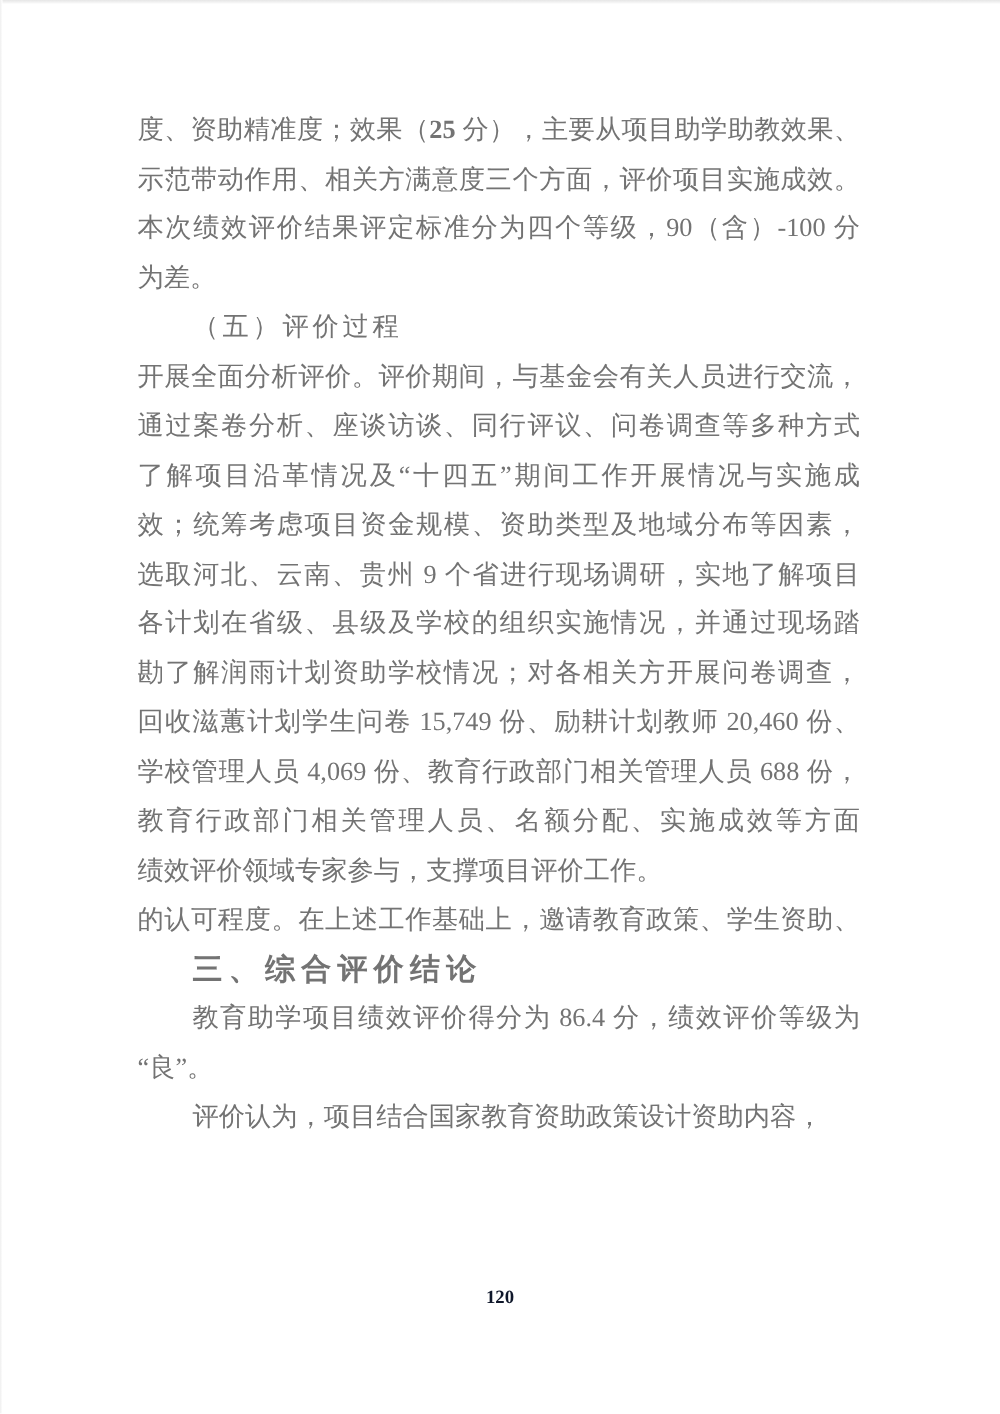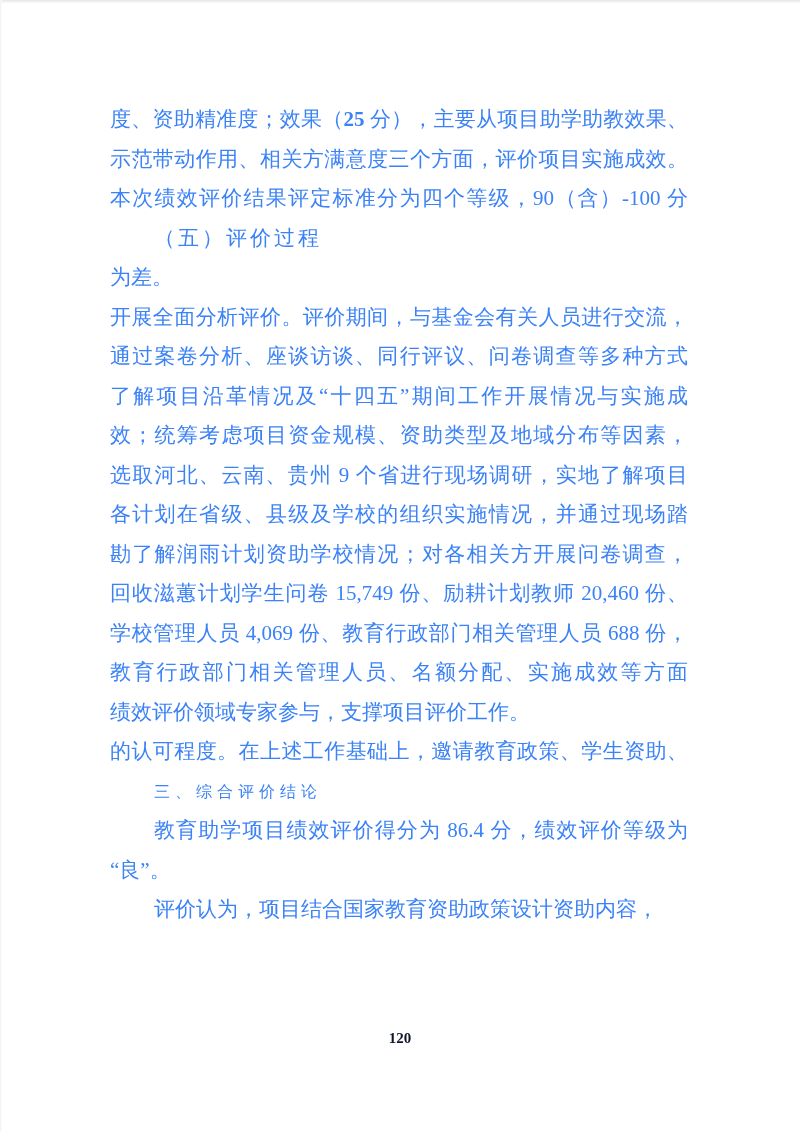--- a/index.html
+++ b/index.html
@@ -8,37 +8,37 @@
     width:800px;height:1131px;
     background:#ffffff;
     overflow:hidden;
     font-family:"Liberation Serif","DejaVu Serif",serif;
   }
   .edge-top{position:absolute;top:0;left:0;width:100%;height:3px;
     background:linear-gradient(#e6e6e6,#fbfbfb);}
   .edge-left{position:absolute;top:0;left:0;width:2px;height:100%;
     background:linear-gradient(90deg,#efefef,#ffffff);}
   .text-block{
-    position:absolute;left:110px;top:100px;width:578px;
-    color:#3b82f6;
+    position:absolute;left:110px;top:84px;width:578px;
+    color:#737373;
   }
   .line{
     font-size:21px;
     height:39.5px;
     line-height:39.5px;
     text-align:justify;
     text-align-last:justify;
     overflow:hidden;
   }
   .end{text-align-last:left;}
   .ind{text-indent:44px;}
   .kai{letter-spacing:3px;text-align-last:left;}
   .hei{
     font-family:"Liberation Sans","DejaVu Sans",sans-serif;
-    font-weight:400;font-size:16px;letter-spacing:5px;
+    font-weight:700;font-size:24px;letter-spacing:5px;
     text-align-last:left;
   }
   .bnum{font-weight:700;}
   .footer{
     position:absolute;top:1030px;left:0;width:100%;
     text-align:center;
     font-size:15px;font-weight:700;color:#0f172a;
     font-family:"Liberation Serif","DejaVu Serif",serif;
   }
 </style>
@@ -46,22 +46,22 @@
 <body>
 
 <div class="page">
   <div class="edge-top"></div>
   <div class="edge-left"></div>
 
   <div class="text-block">
     <div class="line"><span>度、资助精准度；效果（</span><span class="bnum">25</span><span> 分），主要从项目助学助教效果、</span></div>
     <div class="line">示范带动作用、相关方满意度三个方面，评价项目实施成效。</div>
     <div class="line">本次绩效评价结果评定标准分为四个等级，90（含）-100 分</div>
+    <div class="line end">为差。</div>
     <div class="line kai ind end">（五）评价过程</div>
-    <div class="line end">为差。</div>
     <div class="line">开展全面分析评价。评价期间，与基金会有关人员进行交流，</div>
     <div class="line">通过案卷分析、座谈访谈、同行评议、问卷调查等多种方式</div>
     <div class="line">了解项目沿革情况及“十四五”期间工作开展情况与实施成</div>
     <div class="line">效；统筹考虑项目资金规模、资助类型及地域分布等因素，</div>
     <div class="line">选取河北、云南、贵州 9 个省进行现场调研，实地了解项目</div>
     <div class="line">各计划在省级、县级及学校的组织实施情况，并通过现场踏</div>
     <div class="line">勘了解润雨计划资助学校情况；对各相关方开展问卷调查，</div>
     <div class="line">回收滋蕙计划学生问卷 15,749 份、励耕计划教师 20,460 份、</div>
     <div class="line">学校管理人员 4,069 份、教育行政部门相关管理人员 688 份，</div>
     <div class="line">教育行政部门相关管理人员、名额分配、实施成效等方面</div>

